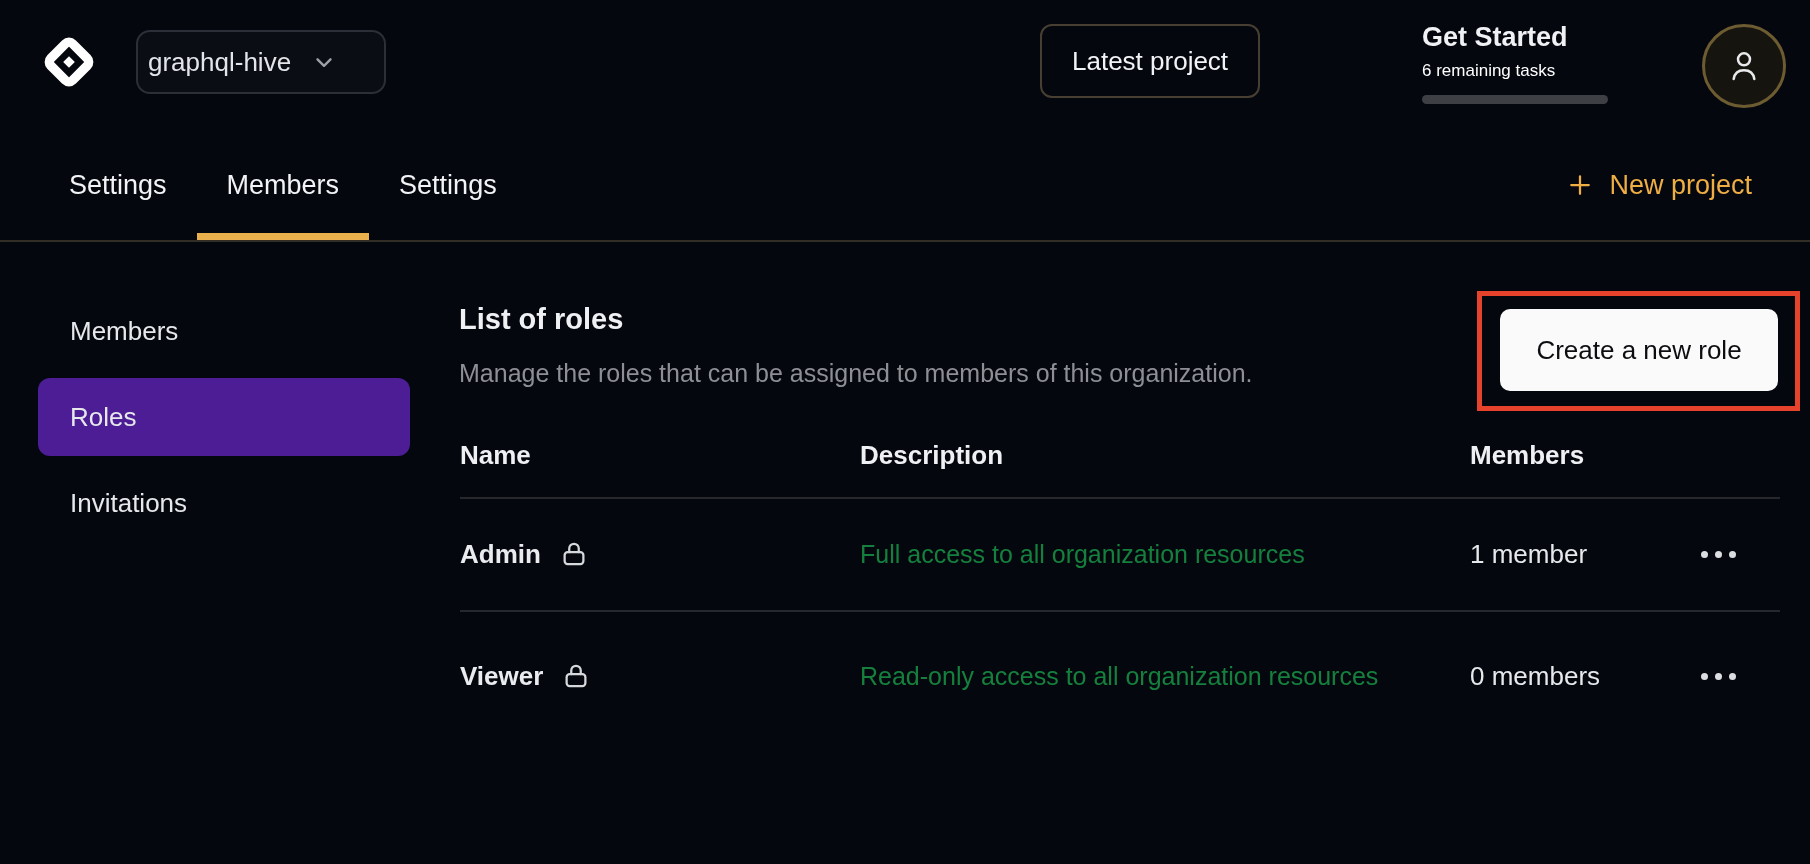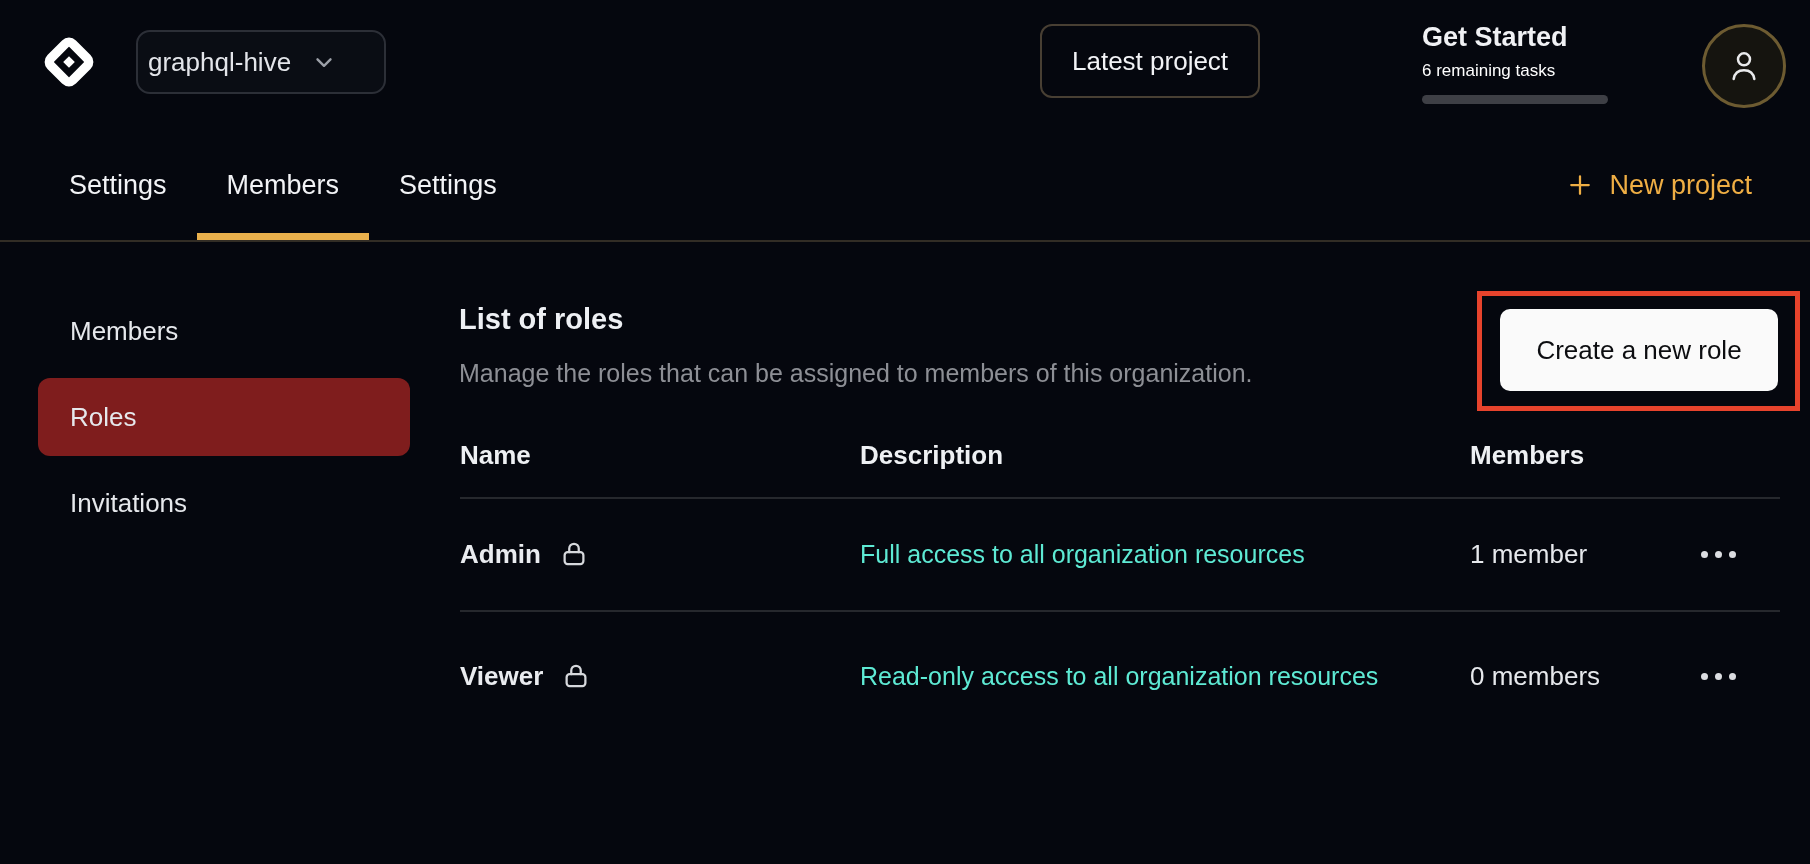--- a/index.html
+++ b/index.html
@@ -60,21 +60,21 @@
     display:flex; align-items:center; gap:14px;
     color:#efae44; font-size:27px; cursor:pointer;
   }
 
   
   .side { position:absolute; left:38px; top:292px; width:372px; }
   .side-item {
     height:78px; display:flex; align-items:center; padding-left:32px;
     border-radius:12px; font-size:26px; color:#e6e8ec; margin-bottom:8px; cursor:pointer;
   }
-  .side-item.active { background:#7f1d1d; }
+  .side-item.active { background:#4c1d95; }
 
   
   .page-title { position:absolute; left:459px; top:303px; font-size:29px; font-weight:700; color:#eef0f4; }
   .page-desc  { position:absolute; left:459px; top:359px; font-size:25px; color:#8d8f95; }
 
   .annotation-box {
     position:absolute; left:1477px; top:291px; width:323px; height:120px;
     border:5px solid #e7432c; background:transparent; pointer-events:none;
   }
   .create-btn {
@@ -99,21 +99,21 @@
   .trow { position:absolute; left:460px; width:1320px; display:flex; align-items:center; }
   .row-admin  { top:498px; height:112px; }
   .row-viewer { top:611px; height:130px; }
 
   .cell-name {
     position:absolute; left:0; display:flex; align-items:center; gap:18px;
     font-size:26px; color:#e9ebef;font-weight:bold;
   }
   .cell-desc {
     position:absolute; left:400px; width:545px;
-    font-size:25px; line-height:40px; color:#5eead4;
+    font-size:25px; line-height:40px; color:#15803d;
   }
   .cell-members { position:absolute; left:1010px; font-size:26px; color:#e6e8ec; }
   .row-menu {
     position:absolute; left:1228px; width:60px; height:44px;
     display:flex; align-items:center; justify-content:center; gap:7px; cursor:pointer;
   }
   .row-menu i { width:7px; height:7px; border-radius:50%; background:#dcdde1; }
 
   .lock { flex:0 0 auto; }
 </style>

